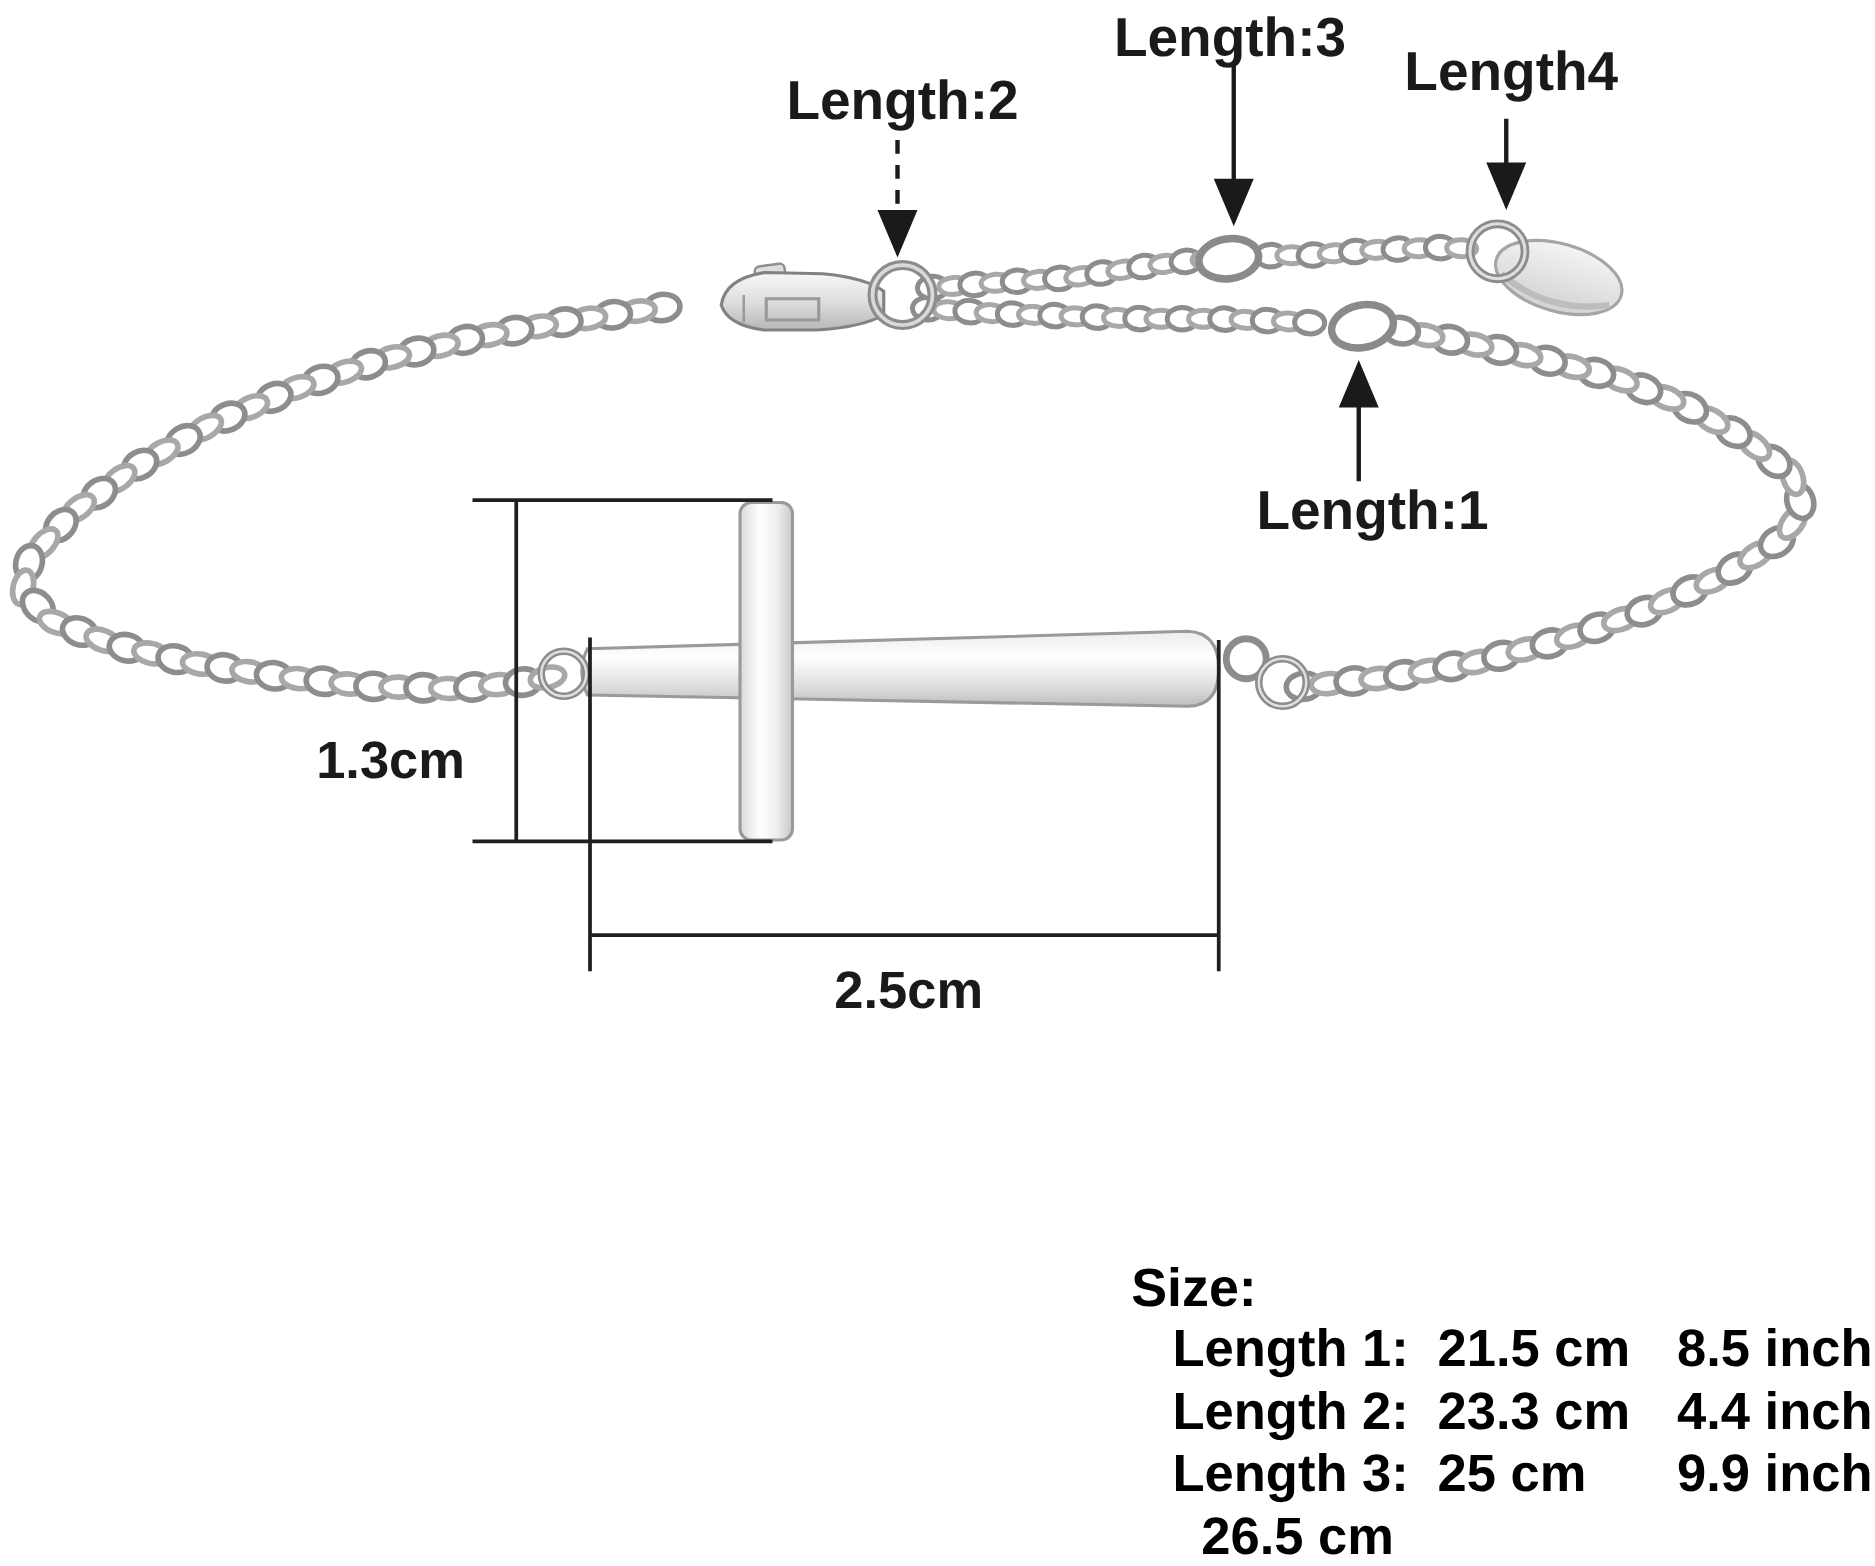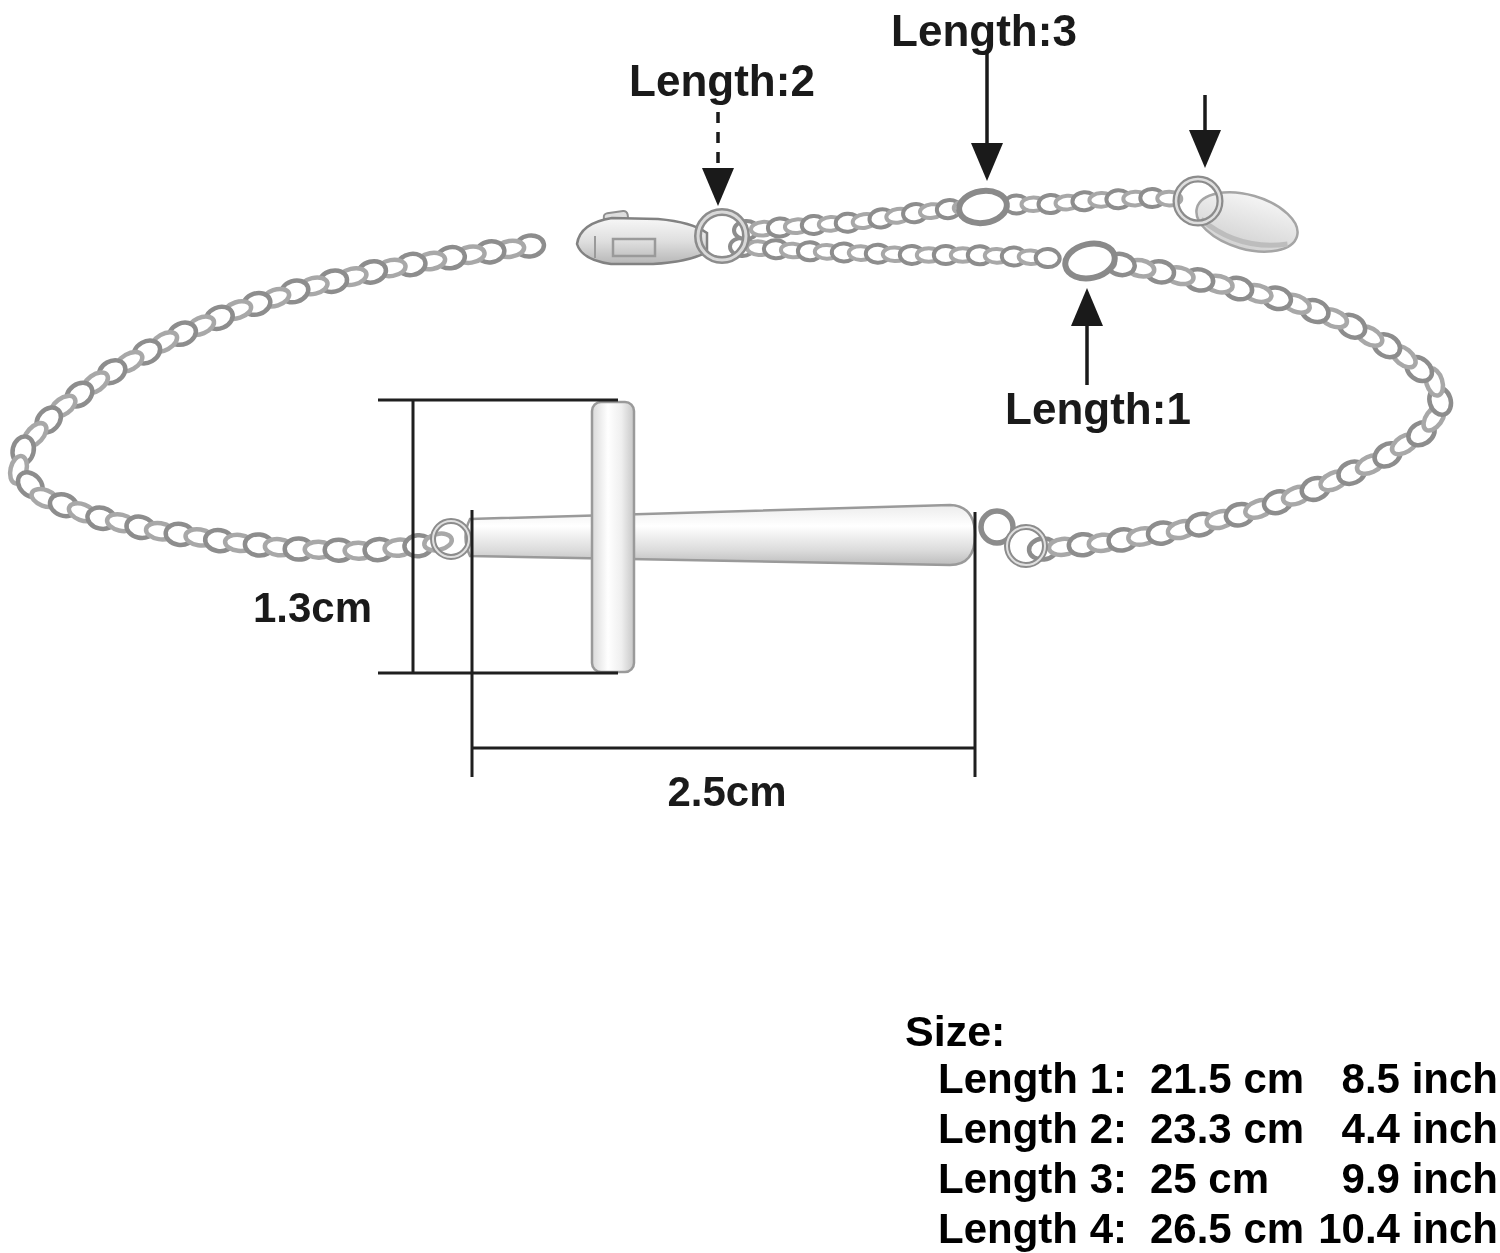--- a/index.html
+++ b/index.html
@@ -273,20 +273,21 @@
       <path d="M1205,168 L1189,130 L1221,130 Z" fill="#1a1a1a"></path>
     </g>
     <g>
       <line x1="1087" y1="385" x2="1087" y2="323" stroke="#1a1a1a" stroke-width="3.5"></line>
       <path d="M1087,288 L1071,326 L1103,326 Z" fill="#1a1a1a"></path>
     </g>
   </svg>
 
   <div class="lbl top" style="left:722px;top:59px;">Length:2</div>
   <div class="lbl top" style="left:984px;top:9px;">Length:3</div>
+  <div class="lbl top" style="left:1209px;top:36px;">Length4</div>
   <div class="lbl top" style="left:1098px;top:387px;">Length:1</div>
 
   <div class="lbl dim" style="left:372px;top:574px;transform:translateX(-100%);margin-top:12px;">1.3cm</div>
   <div class="lbl dim" style="left:727px;top:770px;transform:translateX(-50%);">2.5cm</div>
 
   <div class="size-table">
     <div class="size-title">Size:</div>
     <div class="size-rows">
       <div class="size-row">
         <span class="size-left">
@@ -304,20 +305,18 @@
       </div>
       <div class="size-row">
         <span class="size-left">
           <span>Length 3:</span>
           <span class="size-cm">25 cm</span>
         </span>
         <span class="size-inch">9.9 inch</span>
       </div>
       <div class="size-row">
         <span class="size-left">
-          <span>Length 4:</span>
           <span class="size-cm">26.5 cm</span>
         </span>
-        <span class="size-inch">10.4 inch</span>
       </div>
     </div>
   </div>
 </div>
 
 </body></html>

